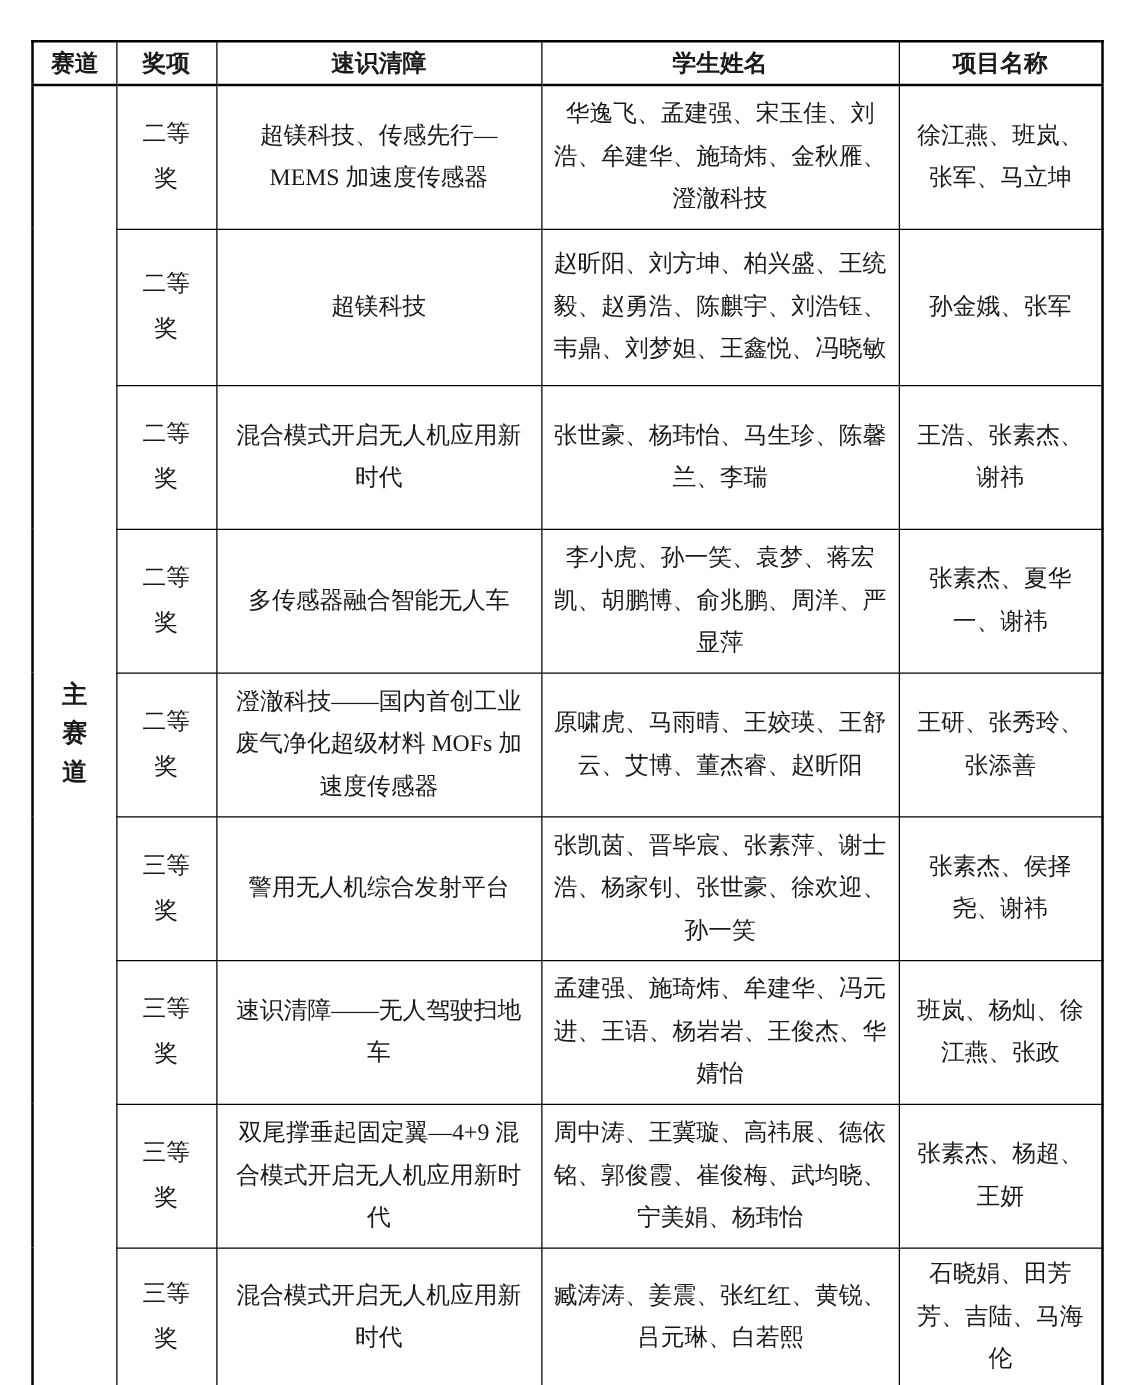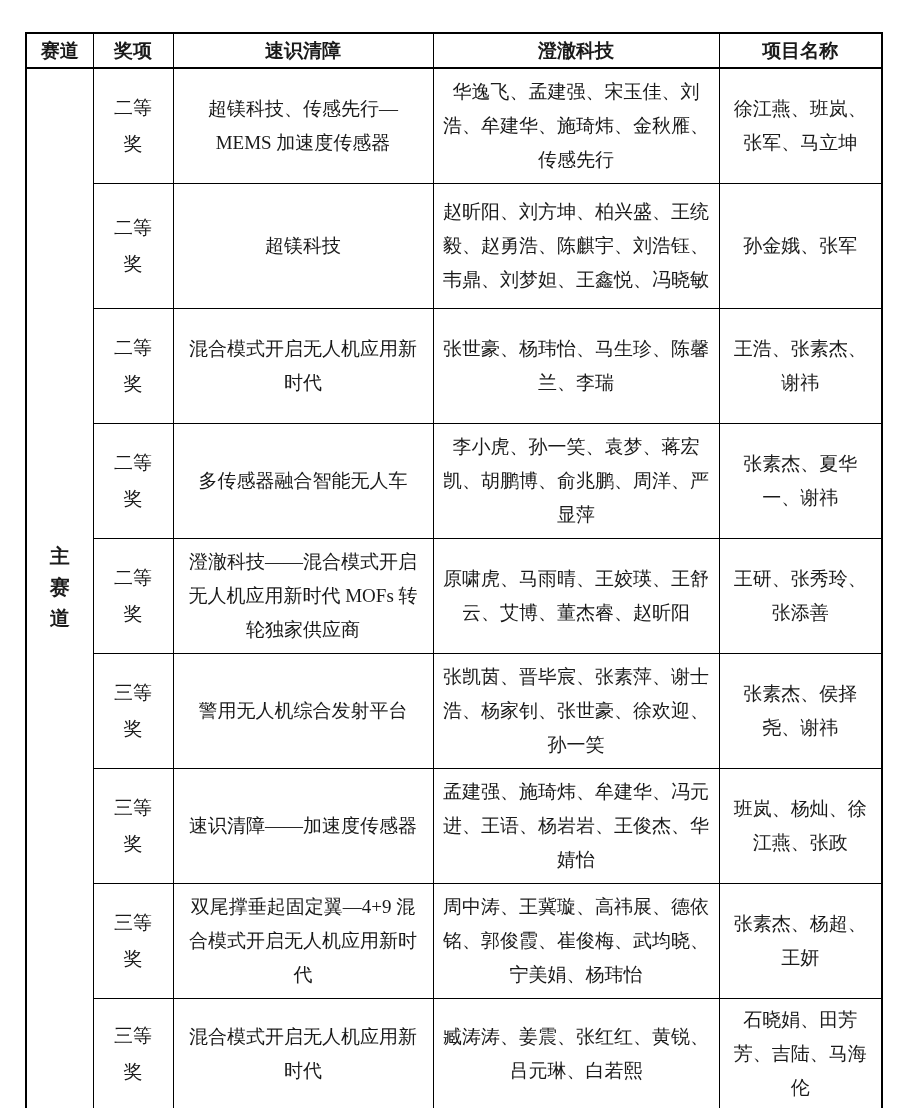--- a/index.html
+++ b/index.html
@@ -81,32 +81,32 @@
       <col style="width:80px">
       <col style="width:260px">
       <col style="width:286px">
       <col style="width:163px">
     </colgroup>
     <thead>
       <tr>
         <th>赛道</th>
         <th>奖项</th>
         <th>速识清障</th>
-        <th>澄澈科技</th>
+        <th>学生姓名</th>
         <th>项目名称</th>
       </tr>
     </thead>
     <tbody>
       <tr class="h115">
         <td class="track-cell" rowspan="9">
           <span class="vertical-text">主赛道</span>
         </td>
         <td><span class="award-text">二等奖</span></td>
         <td>超镁科技、传感先行—MEMS 加速度传感器</td>
-        <td>华逸飞、孟建强、宋玉佳、刘浩、牟建华、施琦炜、金秋雁、传感先行</td>
+        <td>华逸飞、孟建强、宋玉佳、刘浩、牟建华、施琦炜、金秋雁、澄澈科技</td>
         <td>徐江燕、班岚、张军、马立坤</td>
       </tr>
       <tr class="h125">
         <td><span class="award-text">二等奖</span></td>
         <td>超镁科技</td>
         <td>赵昕阳、刘方坤、柏兴盛、王统毅、赵勇浩、陈麒宇、刘浩钰、韦鼎、刘梦妲、王鑫悦、冯晓敏</td>
         <td>孙金娥、张军</td>
       </tr>
       <tr class="h115">
         <td><span class="award-text">二等奖</span></td>
@@ -115,33 +115,33 @@
         <td>王浩、张素杰、谢祎</td>
       </tr>
       <tr class="h115">
         <td><span class="award-text">二等奖</span></td>
         <td>多传感器融合智能无人车</td>
         <td>李小虎、孙一笑、袁梦、蒋宏凯、胡鹏博、俞兆鹏、周洋、严显萍</td>
         <td>张素杰、夏华一、谢祎</td>
       </tr>
       <tr class="h115">
         <td><span class="award-text">二等奖</span></td>
-        <td>澄澈科技——混合模式开启无人机应用新时代 MOFs 转轮独家供应商</td>
+        <td>澄澈科技——国内首创工业废气净化超级材料 MOFs 加速度传感器</td>
         <td>原啸虎、马雨晴、王姣瑛、王舒云、艾博、董杰睿、赵昕阳</td>
         <td>王研、张秀玲、张添善</td>
       </tr>
       <tr class="h115">
         <td><span class="award-text">三等奖</span></td>
         <td>警用无人机综合发射平台</td>
         <td>张凯茵、晋毕宸、张素萍、谢士浩、杨家钊、张世豪、徐欢迎、孙一笑</td>
         <td>张素杰、侯择尧、谢祎</td>
       </tr>
       <tr class="h115">
         <td><span class="award-text">三等奖</span></td>
-        <td>速识清障——加速度传感器</td>
+        <td>速识清障——无人驾驶扫地车</td>
         <td>孟建强、施琦炜、牟建华、冯元进、王语、杨岩岩、王俊杰、华婧怡</td>
         <td>班岚、杨灿、徐江燕、张政</td>
       </tr>
       <tr class="h115">
         <td><span class="award-text">三等奖</span></td>
         <td>双尾撑垂起固定翼—4+9 混合模式开启无人机应用新时代</td>
         <td>周中涛、王冀璇、高祎展、德依铭、郭俊霞、崔俊梅、武均晓、宁美娟、杨玮怡</td>
         <td>张素杰、杨超、王妍</td>
       </tr>
       <tr class="h108">

